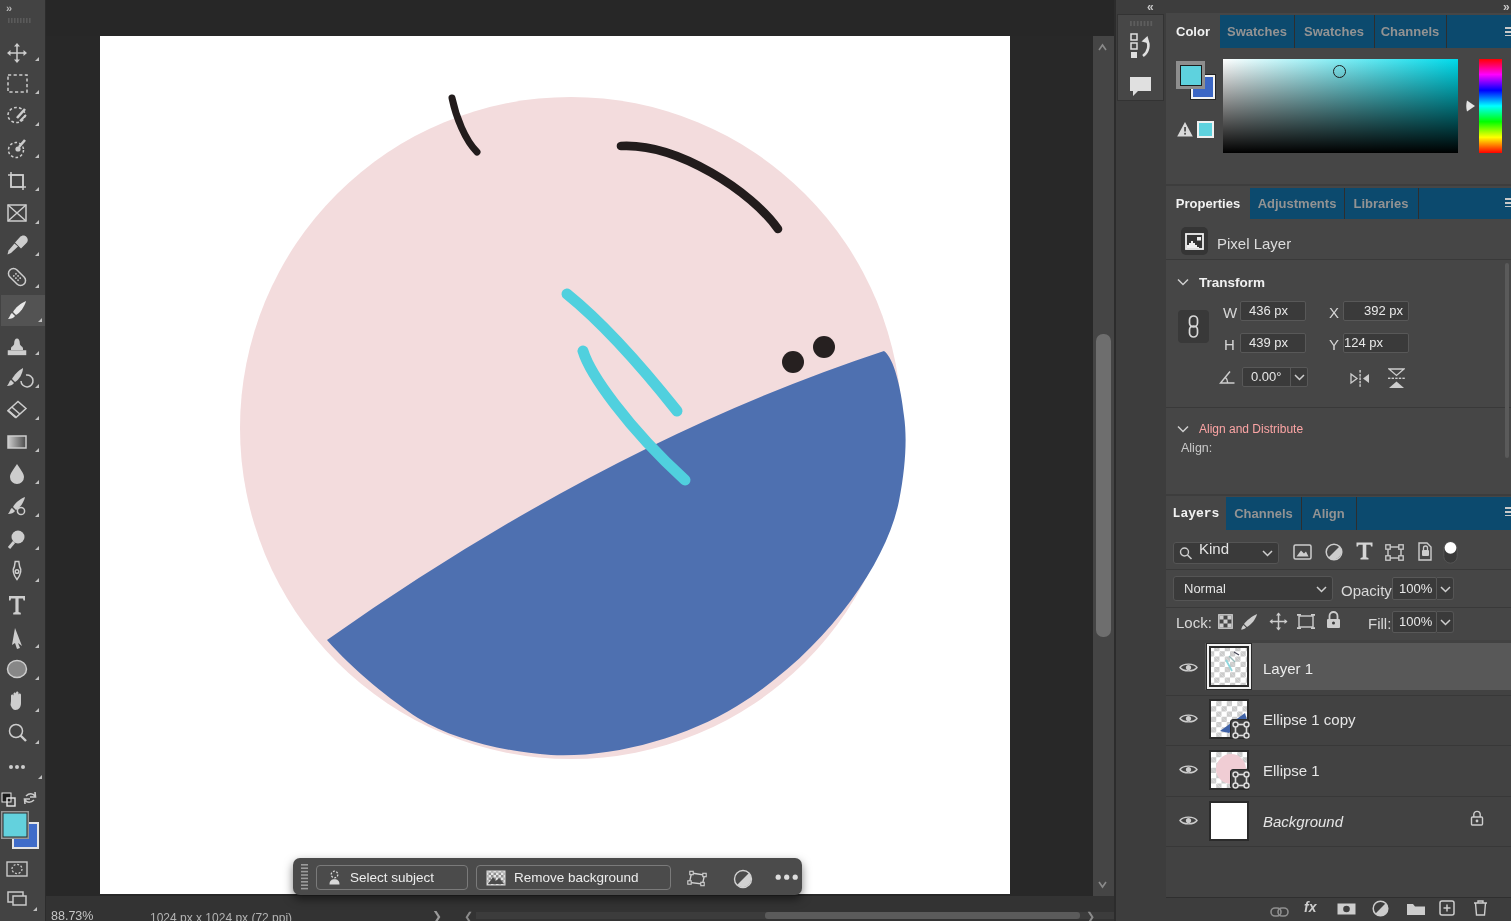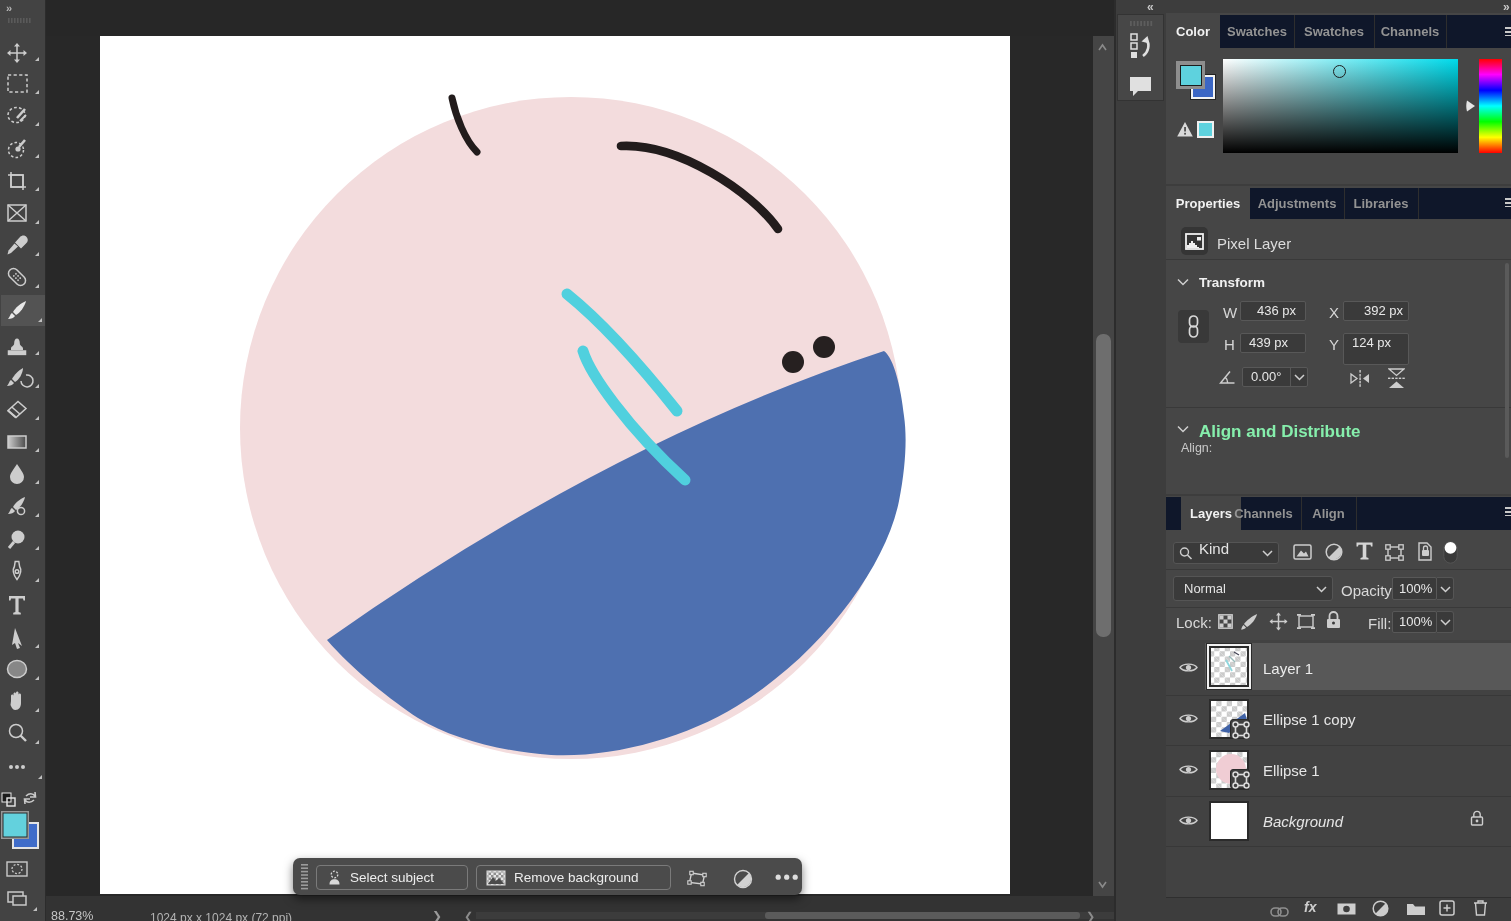--- a/index.html
+++ b/index.html
@@ -23,21 +23,21 @@
 .ctxbtn { position:absolute; top:7px; height:25px; border:1px solid #7a7a7a; border-radius:4px; color:#ededed; font-size:13.5px; display:flex; align-items:center; }
 #grip { position:absolute; left:6px; top:6px; }
 
 #statusbar { left:46px; top:896px; width:1070px; height:25px; background:#333333; color:#b9b9b9; font-size:12px; }
 
 #dockstrip { left:1116px; top:0; width:50px; height:921px; background:#3d3d3d; }
 #iconpanel { position:absolute; left:1px; top:14px; width:47px; height:87px; background:#474747; border:1px solid #333; }
 
 #rightcol { left:1166px; top:0; width:345px; height:921px; background:#3d3d3d; }
 .panel { position:absolute; left:0; width:345px; background:#464646; }
-.tabstrip { position:absolute; left:0; top:0; width:345px; height:33px; background:#0f172a; }
+.tabstrip { position:absolute; left:0; top:0; width:345px; height:33px; background:#0c4a6e; }
 .ptab { position:absolute; top:0; height:33px; font-size:13px; font-weight:bold; color:#939393; line-height:33px; text-align:center; }
 .ptab.active { background:#464646; color:#f2f2f2; }
 .tdiv { position:absolute; top:0; width:1px; height:33px; background:#2e2e2e; }
 .burger { position:absolute; left:339px; width:10px; height:12px; background:repeating-linear-gradient(to bottom,#c9c9c9 0px,#c9c9c9 1.6px,transparent 1.6px,transparent 3.9px); }
 .field { position:absolute; background:#3a3a3a; border:1px solid #585858; border-radius:2px; color:#e8e8e8; font-size:13px; }
 .lbl { position:absolute; color:#d6d6d6; font-size:15px; }
 .chev { stroke:#cfcfcf; stroke-width:1.5; fill:none; }
 .sep { position:absolute; left:0; width:345px; height:1px; background:#393939; }
 .chkbg { background-image: linear-gradient(45deg, #cbcbcb 25%, transparent 25%, transparent 75%, #cbcbcb 75%), linear-gradient(45deg, #cbcbcb 25%, transparent 25%, transparent 75%, #cbcbcb 75%); background-size:10.5px 10.5px; background-position:0 0, 5.25px 5.25px; background-color:#fff; overflow:hidden; }
 .badge { width:20px; height:20px; background:#3f3f3f; border-radius:3px; border:1px solid #2a2a2a; }
@@ -406,27 +406,27 @@
       <div class="lbl" style="left:33px; top:89px; font-weight:bold; color:#f0f0f0; font-size:13.5px;">Transform</div>
 
       <div class="abs" style="left:12px; top:124px; width:31px; height:33px; background:#393939; border-radius:4px;"></div>
       <svg class="abs" style="left:21px; top:129px;" width="13" height="23">
         <g fill="none" stroke="#d8d8d8" stroke-width="1.7">
             <rect x="2.5" y="1" width="8" height="11" rx="4"></rect>
             <rect x="2.5" y="11" width="8" height="11" rx="4"></rect>
           </g>
       </svg>
       <div class="lbl" style="left:57px; top:118px;">W</div>
-      <div class="field" style="left:74px; top:115px; width:66px; height:20px; line-height:18px; padding-left:16px;">436 px</div>
+      <div class="field" style="left:74px; top:115px; width:66px; height:20px; line-height:18px; padding-left:8px;">436 px</div>
       <div class="lbl" style="left:163px; top:118px;">X</div>
       <div class="field" style="left:177px; top:115px; width:66px; height:20px; line-height:18px; padding-left:20px;">392 px</div>
       <div class="lbl" style="left:58px; top:150px;">H</div>
       <div class="field" style="left:74px; top:147px; width:66px; height:20px; line-height:18px; padding-left:8px;">439 px</div>
       <div class="lbl" style="left:163px; top:150px;">Y</div>
-      <div class="field" style="left:177px; top:147px; width:66px; height:32px; line-height:18px; padding-left:8px;">124 px</div>
+      <div class="field" style="left:177px; top:147px; width:66px; height:20px; line-height:18px; padding-left:0;">124 px</div>
       <svg class="abs" style="left:53px; top:184px;" width="17" height="15">
           <path d="M 15.5 13 L 1.5 13 L 11 1.5 M 6.2 7.3 A 7 7 0 0 1 8.6 13" fill="none" stroke="#cdcdcd" stroke-width="1.5"></path>
         </svg>
       <div class="field" style="left:76px; top:181px; width:66px; height:20px; line-height:18px; padding-left:8px;">0.00°</div>
       <div class="abs" style="left:124px; top:181px; width:18px; height:20px; border-left:1px solid #585858;"></div>
       <svg class="abs" style="left:128px; top:188px;" width="11" height="7">
           <path class="chev" d="M 1 1 L 5.5 5.5 L 10 1"></path>
         </svg>
       <svg class="abs" style="left:184px; top:184px;" width="20" height="17">
         <path d="M 1 4 L 7 8.5 L 1 13 Z" fill="none" stroke="#cdcdcd" stroke-width="1.3"></path>
@@ -447,28 +447,28 @@
             <rect x="3.6" y="9.6" width="2.4" height="1.4"></rect>
             <rect x="7.2" y="9.6" width="2.4" height="1.4"></rect>
             <rect x="10.8" y="9.6" width="2.4" height="1.4"></rect>
             <rect x="14.4" y="9.6" width="2.4" height="1.4"></rect>
           </g>
       </svg>
       <div class="sep" style="top:221px;"></div>
       <svg class="abs" style="left:11px; top:239px;" width="12" height="8">
           <path class="chev" d="M 1 1.5 L 6 6.5 L 11 1.5"></path>
         </svg>
-      <div class="lbl" style="left:33px; top:236px; font-weight:bold; color:#86efac; font-size:17px;">Align and Distribute</div>
+      <div class="lbl" style="left:33px; top:236px; font-weight:normal; color:#fca5a5; font-size:12px;">Align and Distribute</div>
       <div class="lbl" style="left:15px; top:255px; color:#c9c9c9; font-size:12.5px;">Align:</div>
       <div class="abs" style="left:339px; top:77px; width:4px; height:195px; background:#5a5a5a; border-radius:2px;"></div>
     </div>
 
     <div class="panel" style="top:496px; height:425px;">
       <div class="tabstrip" style="top:1px;">
-        <div class="ptab active" style="left:15px; width:60px;">Layers</div>
+        <div class="ptab active" style="left:0; width:60px;font-family:Liberation Mono, monospace;">Layers</div>
         <div class="ptab" style="left:60px; width:75px;">Channels</div>
         <div class="ptab" style="left:135px; width:55px;">Align</div>
         <div class="tdiv" style="left:135px;"></div>
         <div class="tdiv" style="left:190px;"></div>
         <div class="burger" style="top:10px;"></div>
       </div>
 
       <div class="abs" style="left:7px; top:46px; width:106px; height:22px; background:#3a3a3a; border:1px solid #555; border-radius:3px;"></div>
       <svg class="abs" style="left:13px; top:51px;" width="14" height="13">
           <circle cx="5.5" cy="5" r="4" fill="none" stroke="#cdcdcd" stroke-width="1.4"></circle>

